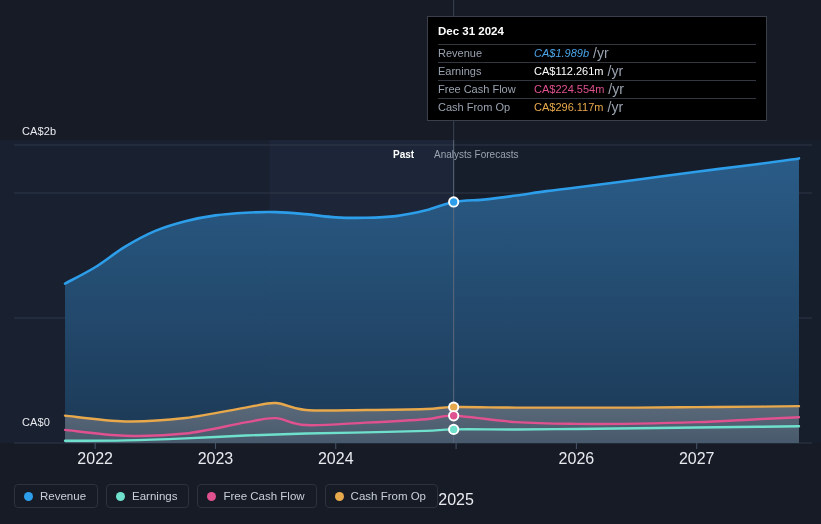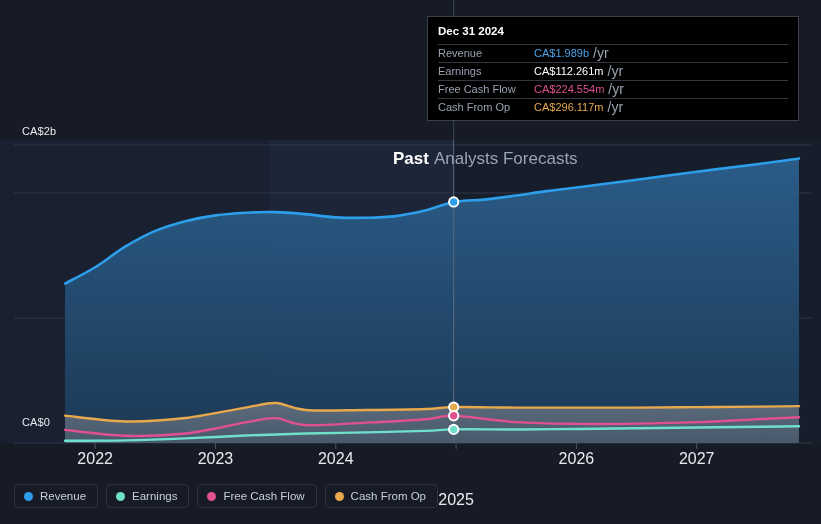--- a/index.html
+++ b/index.html
@@ -53,41 +53,41 @@
     top: 450px;
     color: #e8eaee;
     font-size: 16px;
     transform: translateX(-50%);
     white-space: nowrap;
   }
 
   
   .phase-label {
     position: absolute;
-    font-size: 17px;
+    font-size: 10px;
     white-space: nowrap;
   }
   #phase-past {
     top: 149px;
     left: 393px;
     color: #ffffff;
     font-weight: bold;
   }
   #phase-forecast {
     top: 149px;
     left: 434px;
     color: #9aa3b0;
   }
 
   
   #tooltip {
     position: absolute;
     left: 427px;
     top: 16px;
-    width: 372px;
+    width: 340px;
     box-sizing: border-box;
     background: #000000;
     border: 1px solid #3a3f49;
     padding: 7px 10px 4px 10px;
     font-size: 11px;
   }
   #tooltip-title {
     color: #ffffff;
     font-weight: bold;
     font-size: 11.5px;
@@ -207,21 +207,21 @@
     </div>
 
   <div class="phase-label" id="phase-past">Past</div>
   <div class="phase-label" id="phase-forecast">Analysts Forecasts</div>
 
   <div id="tooltip">
     <div id="tooltip-title">Dec 31 2024</div>
     <div id="tooltip-rows">
         <div class="tt-row">
           <span class="tt-label">Revenue</span>
-          <span class="tt-value" style="color: rgb(74, 163, 232);">CA$1.989b</span>
+          <span class="tt-value" style="color: rgb(74, 163, 232); font-style: italic;">CA$1.989b</span>
           <span class="tt-unit">/yr</span>
         </div>
         <div class="tt-row">
           <span class="tt-label">Earnings</span>
           <span class="tt-value" style="color: rgb(255, 255, 255);">CA$112.261m</span>
           <span class="tt-unit">/yr</span>
         </div>
         <div class="tt-row">
           <span class="tt-label">Free Cash Flow</span>
           <span class="tt-value" style="color: rgb(224, 81, 143);">CA$224.554m</span>

